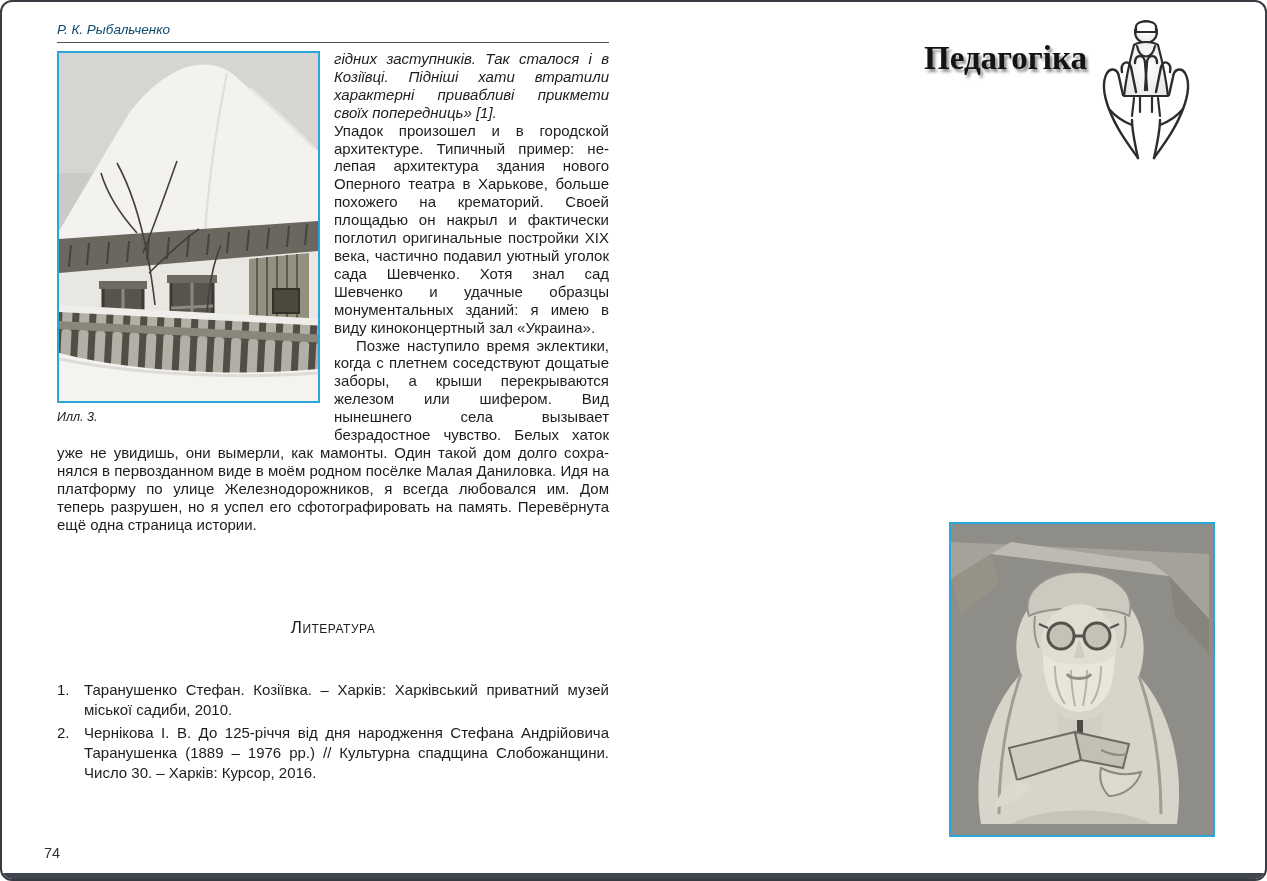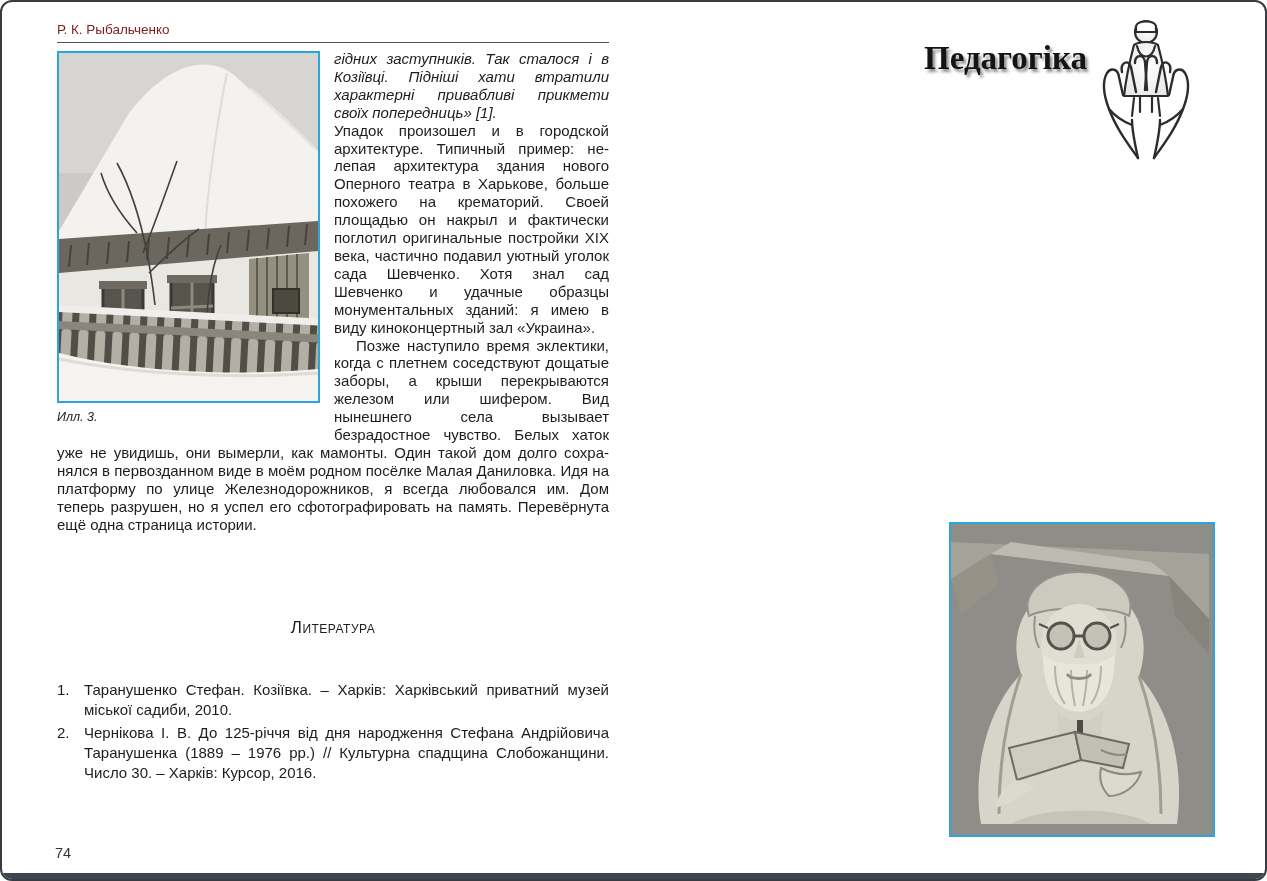--- a/index.html
+++ b/index.html
@@ -15,22 +15,23 @@
   }
   .bottom-bar{
     position:absolute;left:0;right:0;bottom:0;height:6px;
     background:#3f4650;
   }
   
   .left-page{
     position:absolute;left:55px;top:20px;width:552px;
   }
   .running-head{
+    font-style:italic;
     font-size:13.5px;
-    color:#7f1d1d;
+    color:#0c4a6e;
     padding-bottom:5px;
     border-bottom:1.5px solid #49535e;
     margin-bottom:7px;
   }
   .article{
     font-size:15px;line-height:17.9px;text-align:justify;
   }
   .figure{
     float:left;
     width:265px;
@@ -65,21 +66,21 @@
   }
   .lit-list{margin-top:42px;}
   .lit-item{
     display:flex;
     font-size:15px;line-height:19.8px;
     text-align:justify;
     margin-bottom:3px;
   }
   .lit-item .num{width:27px;flex:0 0 27px;}
   .page-number{
-    position:absolute;left:53px;bottom:18px;
+    position:absolute;left:42px;bottom:18px;
     font-size:14.5px;color:#333;
   }
   
   .section-title{
     position:absolute;left:910px;top:38px;
     font-family:"Liberation Serif",serif;
     font-weight:bold;
     font-size:33px;
     color:#141414;
     text-shadow:2.5px 2.5px 3px rgba(0,0,0,0.45);

